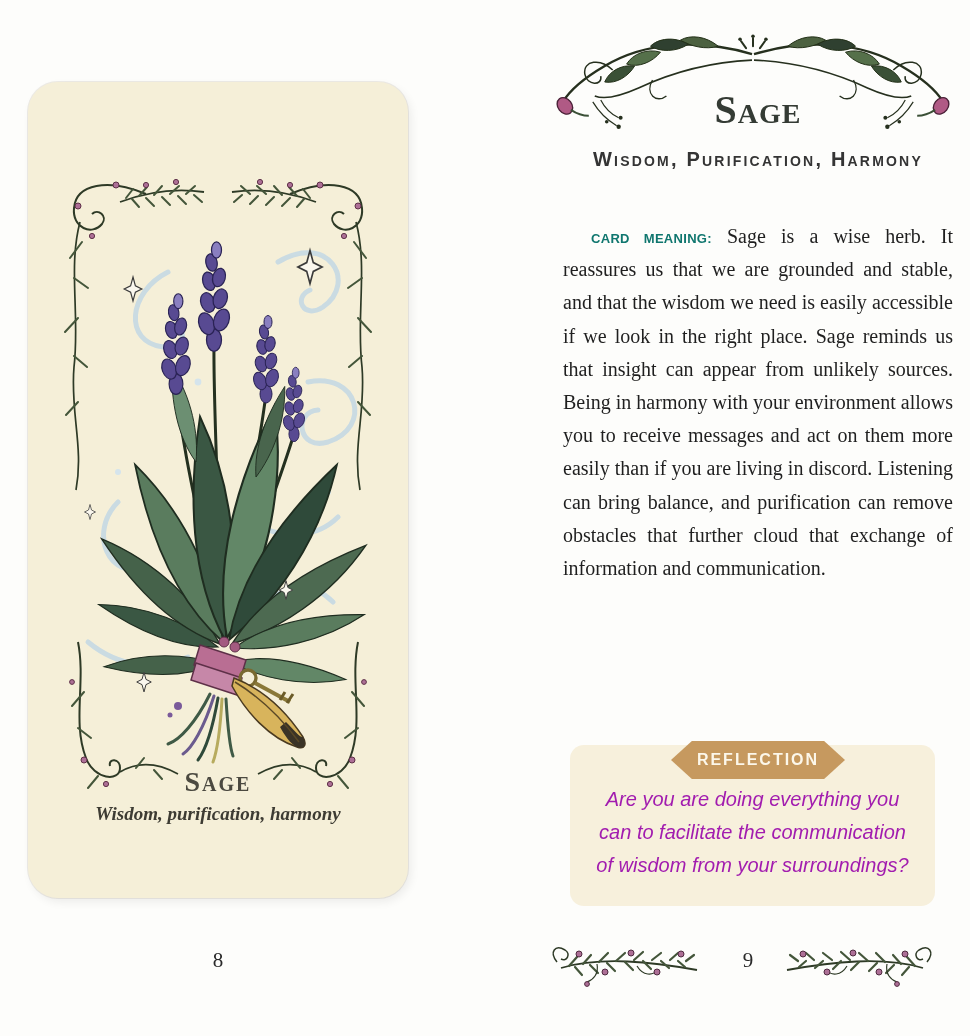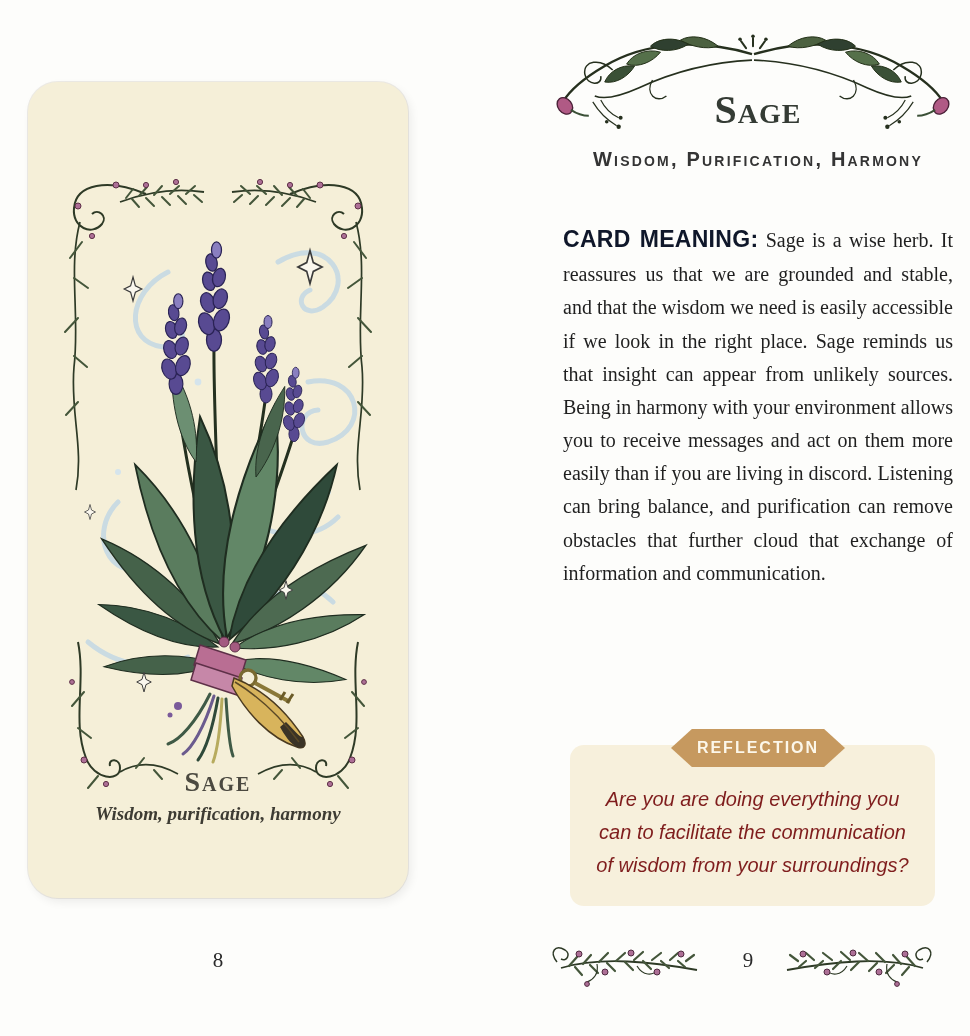--- a/index.html
+++ b/index.html
@@ -35,41 +35,41 @@
     font-variant:small-caps; font-weight:bold; font-size:40px; letter-spacing:1px; color:#343b34;
   }
   .rp-keywords {
     position:absolute; left:70px; top:148px; width:406px; text-align:center;
     font-family:"Liberation Sans", sans-serif; font-variant:small-caps; font-weight:bold;
     font-size:20px; letter-spacing:2.2px; color:#343434;
   }
   .body-block { position:absolute; left:78px; top:220px; width:390px; }
   .body-block p { margin:0; font-size:20px; line-height:1.66; text-align:justify; color:#1f1f1f; }
   .meaning-label {
-    font-family:"Liberation Sans", sans-serif; font-weight:bold; font-size:23px;
-    letter-spacing:.3px; color:#0f172a;
+    font-family:"Liberation Sans", sans-serif; font-weight:bold; font-size:13px;
+    letter-spacing:.3px; color:#0f766e;margin-left:28px;
   }
   .indent { text-indent:30px; }
 
   .reflection { position:absolute; left:78px; top:720px; width:390px; height:185px; }
   .reflection-box {
     position:absolute; left:7px; top:25px; width:365px; box-sizing:border-box;
     background:#f7f0dc; border-radius:14px; padding:38px 22px 24px;
   }
   .reflection-badge {
-    position:absolute; left:0; right:0; margin:4px auto; top:5px; width:174px; height:38px;
+    position:absolute; left:0; right:0; margin:16px auto; top:5px; width:174px; height:38px;
     background:#c6995f; z-index:2;
     clip-path:polygon(0% 50%, 12% 0%, 88% 0%, 100% 50%, 88% 100%, 12% 100%);
     display:flex; align-items:center; justify-content:center;
     font-family:"Liberation Sans", sans-serif; font-weight:bold; font-size:16px;
     letter-spacing:2px; color:#fcf7ea;
   }
   .reflection-text {
     margin:0; font-family:"Liberation Sans", sans-serif; font-style:italic;
-    font-size:20px; line-height:1.65; text-align:center; color:#7f1d1d;
+    font-size:20px; line-height:1.65; text-align:center; color:#a21caf;
   }
   .garland { position:absolute; top:942px; width:156px; height:52px; }
   .garland-left { left:62px; }
   .garland-right { left:296px; transform:scaleX(-1); }
   .page-number-right { position:absolute; left:68px; width:390px; top:948px; text-align:center; }
 </style>
 </head>
 <body>
 
 <div class="spread">

